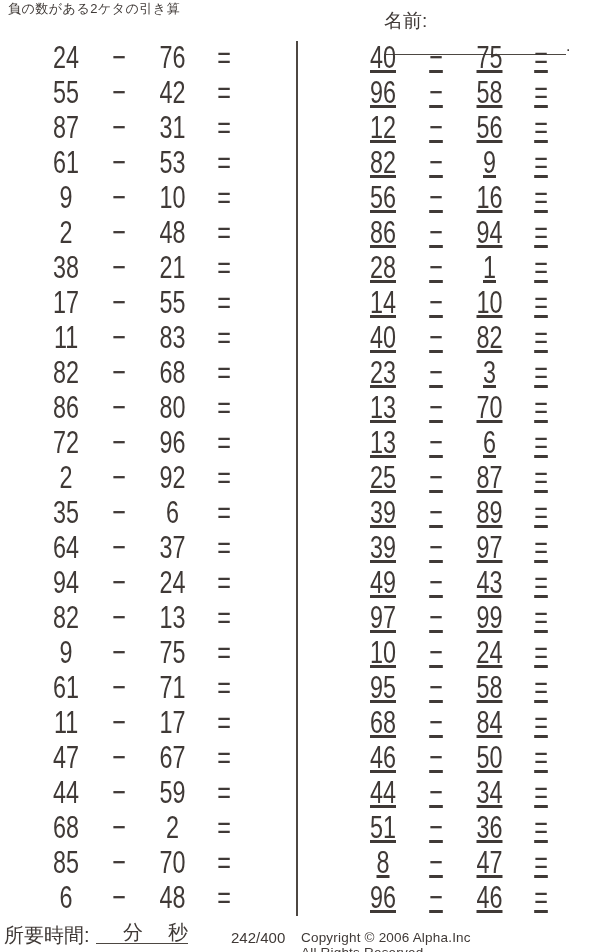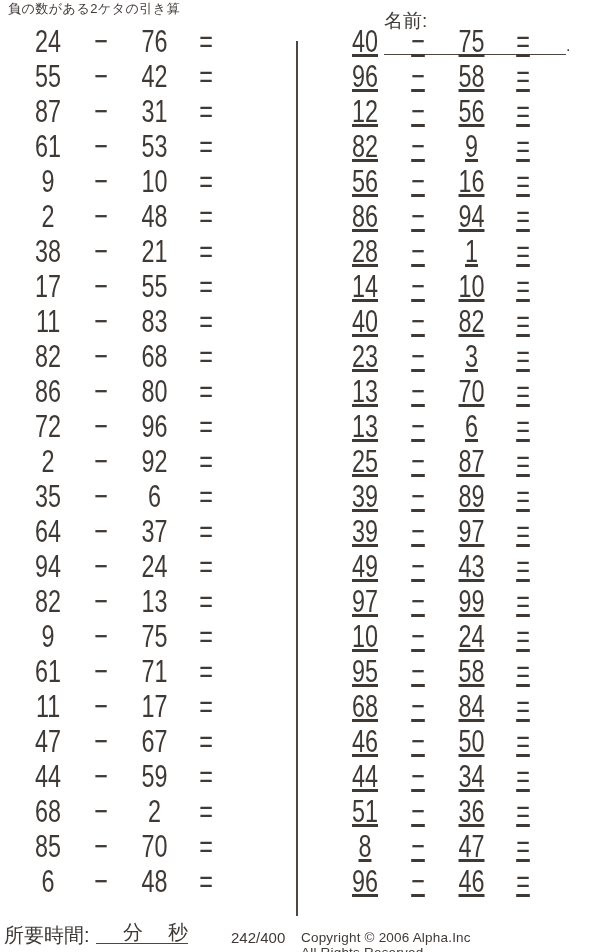--- a/index.html
+++ b/index.html
@@ -27,25 +27,25 @@
     border-bottom:1.5px solid var(--line);
     vertical-align:bottom;
   }
   .name-dot{font-size:16px;}
   .divider{
     position:absolute;left:296px;top:41px;
     width:1.5px;height:875px;
     background:var(--line);
   }
   .problems{
-    position:absolute;top:24px;
+    position:absolute;top:40px;
     display:grid;
     grid-template-columns:52px 54px 53px 50px;
     grid-auto-rows:35px;
-    padding-left:22px;
+    padding-left:40px;
   }
   .problems.left{left:0;}
   .problems.right{left:317px;text-decoration:underline;}
   .cell{
     text-align:center;
     line-height:35px;
     font-size:32px;
     transform:scaleX(0.73);
   }
   .footer{position:absolute;left:0;top:918px;width:480px;height:34px;}

